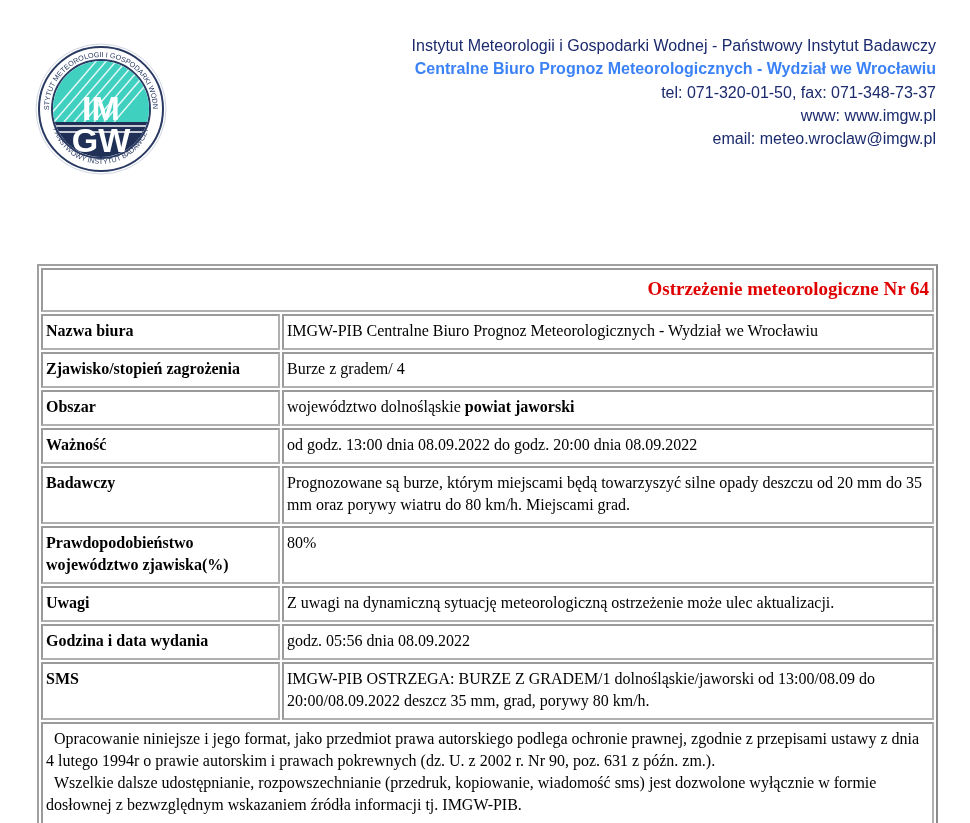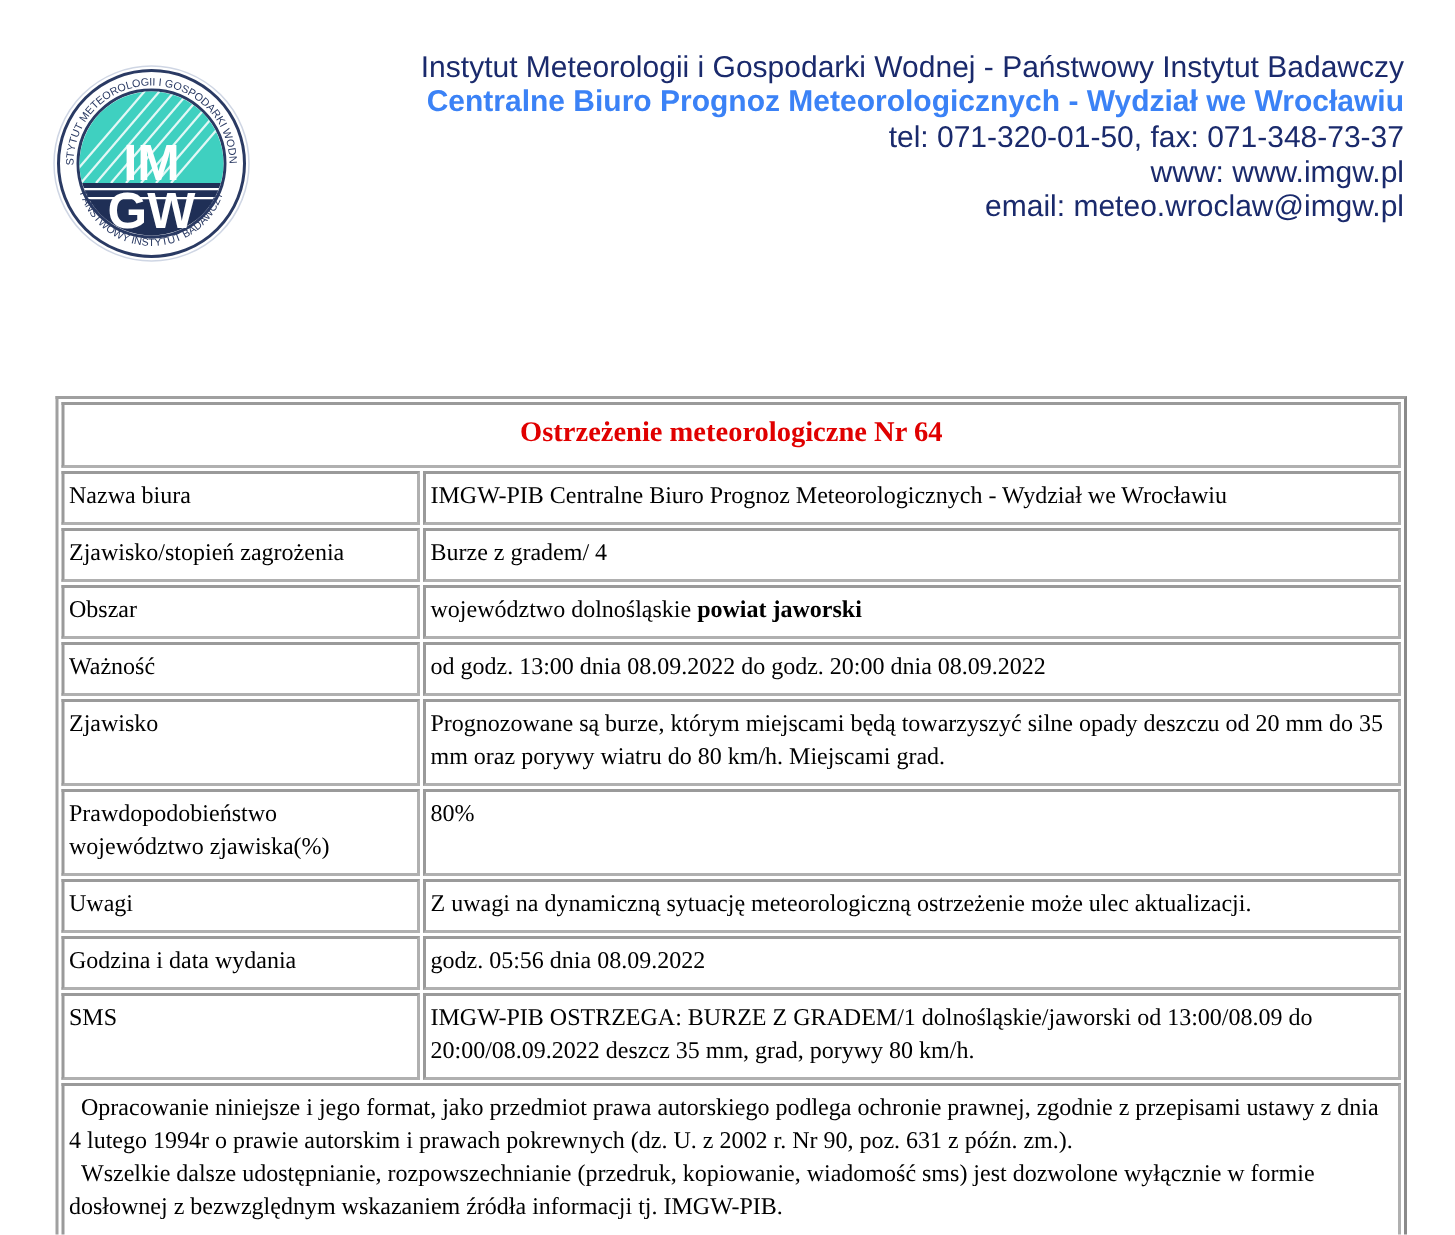--- a/index.html
+++ b/index.html
@@ -1,27 +1,27 @@
 <!DOCTYPE html>
 <html><head>
 <meta charset="utf-8">
 <style>
   html, body { margin: 0; padding: 0; background: #ffffff; }
   body { width: 970px; height: 823px; position: relative; overflow: hidden; font-family: "Liberation Serif", serif; color: #000; }
 
   .logo { position: absolute; left: 34px; top: 42px; width: 134px; height: 134px; }
 
-  .header { position: absolute; right: 34px; top: 34px; text-align: right; font-family: "Liberation Sans", sans-serif; font-size: 20px; line-height: 23.3px; color: #1a2a6c; }
+  .header { position: absolute; right: 34px; top: 34px; text-align: right; font-family: "Liberation Sans", sans-serif; font-size: 16px; line-height: 23.3px; color: #1a2a6c; }
   .header .line { white-space: nowrap; }
   .header .bold { font-weight: bold; color: #3b82f6; }
 
   .warn { position: absolute; left: 37px; top: 264px; width: 901px; border-collapse: separate; border-spacing: 2px; border: 2px solid #a0a0a0; border-right-color: #8a8a8a; border-bottom-color: #8a8a8a; }
   .warn td { border: 2px solid #b0b0b0; border-top-color: #9a9a9a; border-left-color: #9a9a9a; padding: 4px 3px 6px 3px; font-size: 16px; line-height: 22px; vertical-align: top; }
-  .warn td.label { width: 229px; font-weight: normal; }
-  .warn td.title { text-align: center; color: #e00000; font-weight: bold; font-size: 19px; padding: 8px 3px 10px 3px; }
+  .warn td.label { width: 229px; font-weight: bold; }
+  .warn td.title { text-align: right; color: #e00000; font-weight: bold; font-size: 19px; padding: 8px 3px 10px 3px; }
   .warn td.foot { padding: 4px 3px 8px 3px; font-size: 16px; line-height: 22px; }
 </style>
 </head>
 <body>
 
 <div class="logo">
   <svg width="134" height="134" viewBox="0 0 134 134">
     <defs>
       <clipPath id="innerClip">
           <circle cx="67" cy="67" r="48"></circle>
@@ -82,21 +82,21 @@
   </tr>
   <tr>
     <td class="label">Obszar</td>
     <td><span>województwo dolnośląskie </span><b>powiat jaworski</b></td>
   </tr>
   <tr>
     <td class="label">Ważność</td>
     <td>od godz. 13:00 dnia 08.09.2022 do godz. 20:00 dnia 08.09.2022</td>
   </tr>
   <tr>
-    <td class="label">Zjawisko</td>
+    <td class="label">Badawczy</td>
     <td>Prognozowane są burze, którym miejscami będą towarzyszyć silne opady deszczu od 20 mm do 35 mm oraz porywy wiatru do 80 km/h. Miejscami grad.</td>
   </tr>
   <tr>
     <td class="label" style="height:44px">Prawdopodobieństwo województwo zjawiska(%)</td>
     <td>80%</td>
   </tr>
   <tr>
     <td class="label">Uwagi</td>
     <td>Z uwagi na dynamiczną sytuację meteorologiczną ostrzeżenie może ulec aktualizacji.</td>
   </tr>

